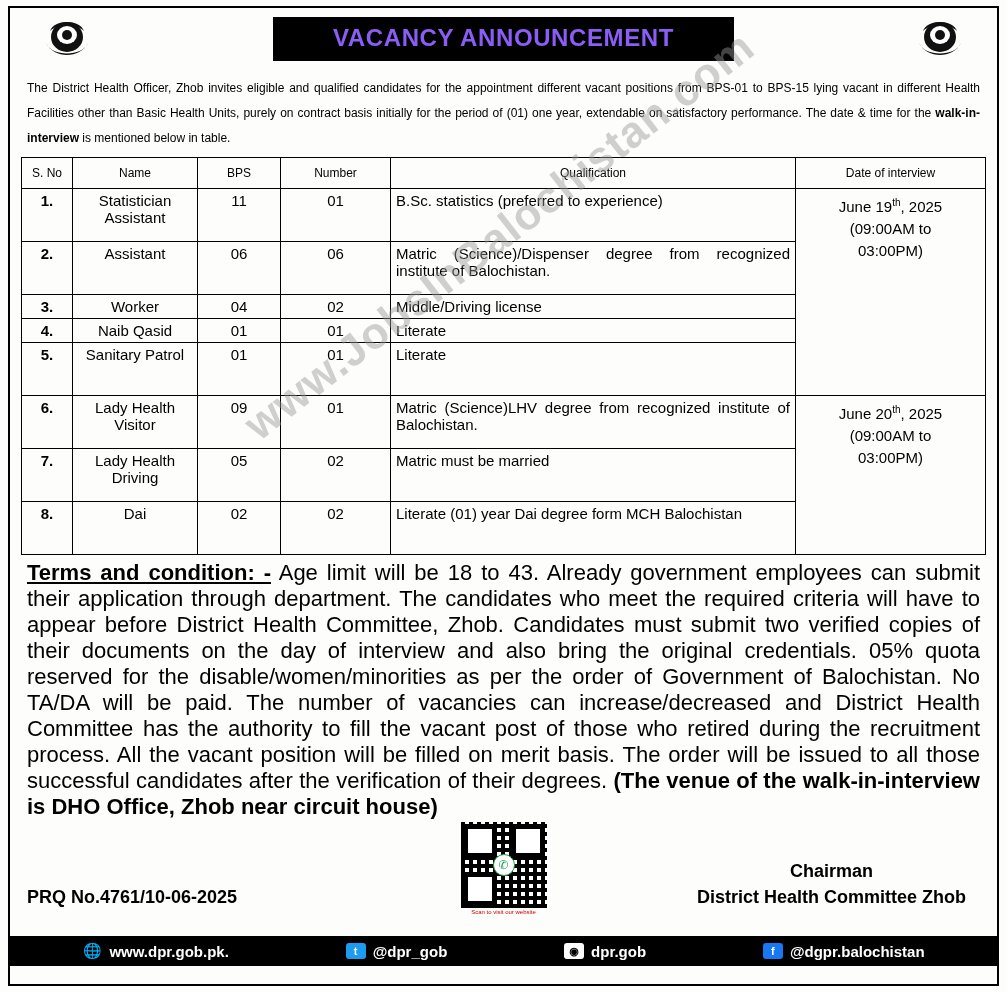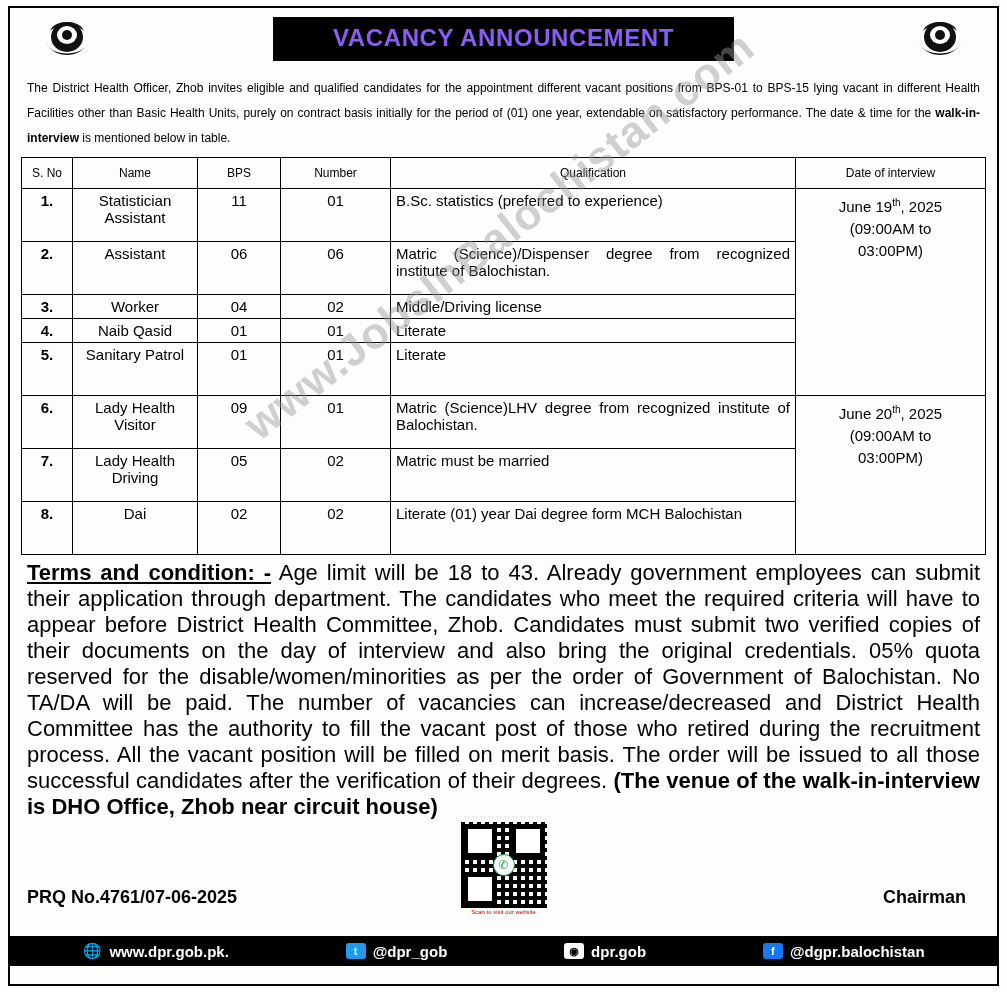--- a/index.html
+++ b/index.html
@@ -298,32 +298,33 @@
           <td class="c-bps">02</td>
           <td class="c-num">02</td>
           <td class="c-qual">Literate (01) year Dai degree form MCH Balochistan</td>
         </tr>
       </tbody>
     </table>
 
     <p class="terms"><span class="lead">Terms and condition: -</span><span> Age limit will be 18 to 43. Already government employees can submit their application through department. The candidates who meet the required criteria will have to appear before District Health Committee, Zhob. Candidates must submit two verified copies of their documents on the day of interview and also bring the original credentials. 05% quota reserved for the disable/women/minorities as per the order of Government of Balochistan. No TA/DA will be paid. The number of vacancies can increase/decreased and District Health Committee has the authority to fill the vacant post of those who retired during the recruitment process. All the vacant position will be filled on merit basis. The order will be issued to all those successful candidates after the verification of their degrees.   </span><span class="venue">(The venue of the walk-in-interview is DHO Office, Zhob near circuit house)</span></p>
 
     <div class="footer">
-      <div class="prq">PRQ No.4761/07-06-2025</div>
+      <div class="prq">PRQ No.4761/10-06-2025</div>
 
       <div class="qr">
         <div class="qr-img">
           <div class="qr-corner3"></div>
           <div class="qr-center">✆</div>
         </div>
         <div class="qr-cap">Scan to visit our website</div>
       </div>
 
       <div class="chairman">
         <div>Chairman</div>
+        <div>District Health Committee Zhob</div>
       </div>
     </div>
   </div>
 
   <div class="watermark">
     <span>www.JobsInBalochistan.com</span>
   </div>
 
   <div class="socialbar">
     <div class="soc web">

